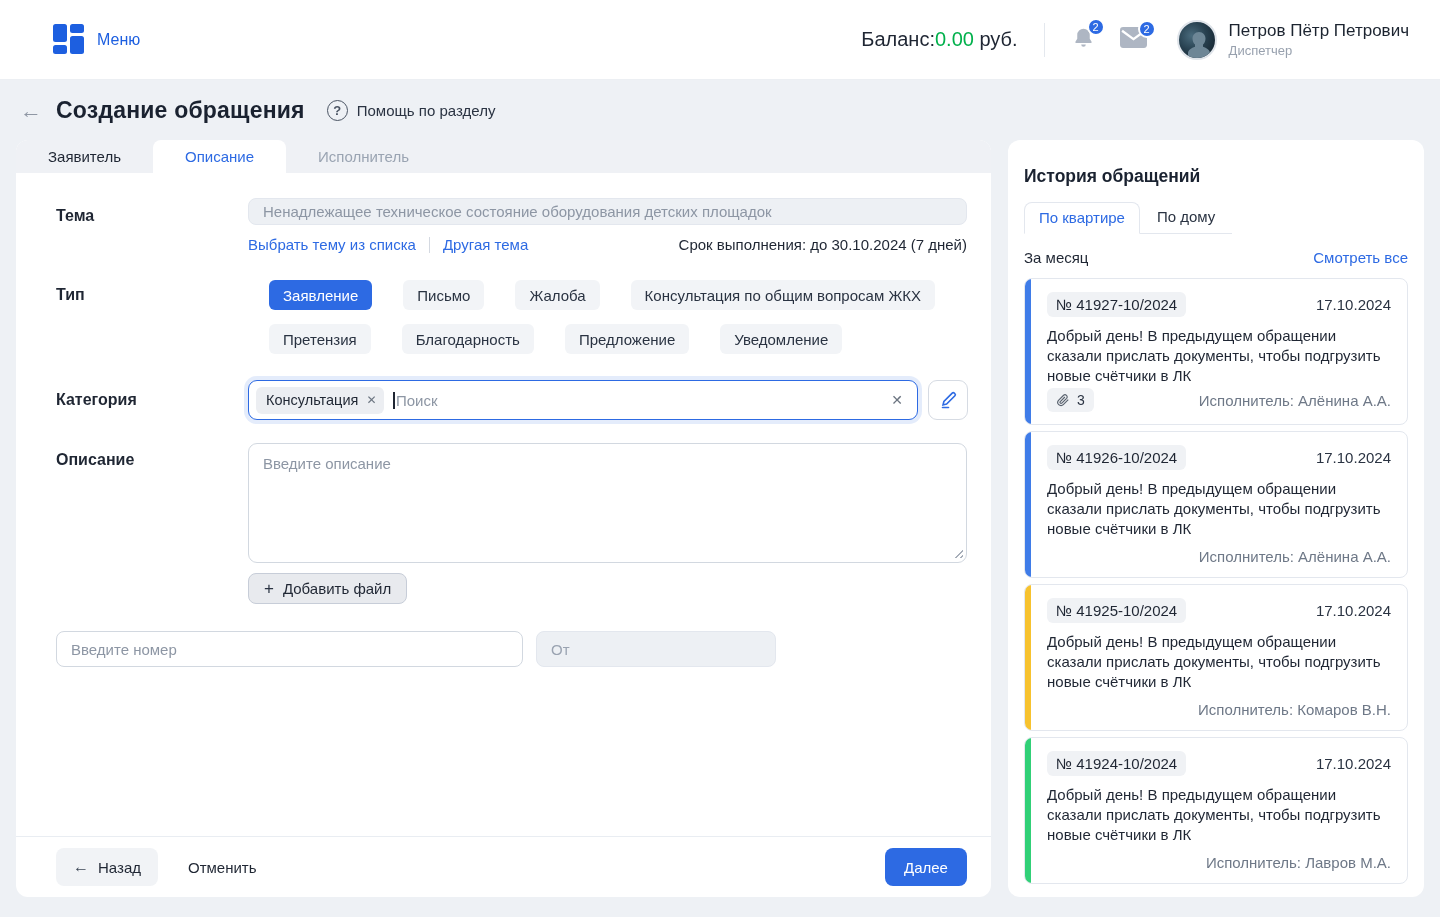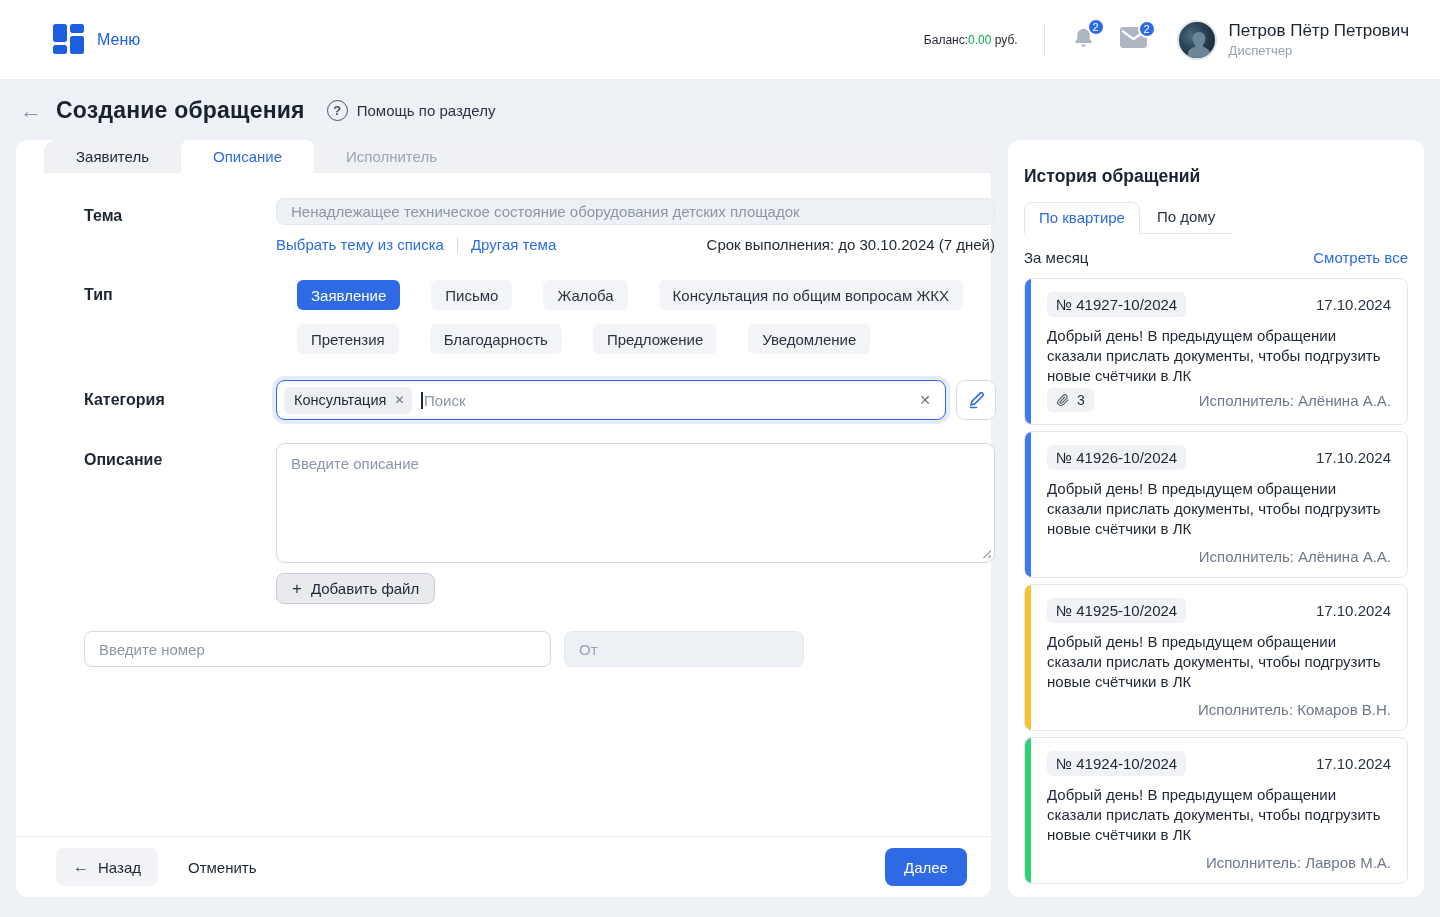--- a/index.html
+++ b/index.html
@@ -20,21 +20,21 @@
   }
   .topbar-left { display:flex; align-items:center; gap:12px;padding-left:22px; }
   .logo { width:32px; height:32px; display:grid; grid-template-columns:14px 14px; grid-template-rows:18px 9px; grid-gap:3px; cursor:pointer; }
   .logo i { background:#1d5fe0; border-radius:2.5px; display:block; }
   .logo i.l-top { grid-column:1; grid-row:1; }
   .logo i.l-bot { grid-column:1; grid-row:2; }
   .logo i.r-top { grid-column:2; grid-row:1; height:9px; align-self:start; }
   .logo i.r-bot { grid-column:2; grid-row:2; height:18px; margin-top:-9px; }
   .menu-label { color:#1d5fe0; font-size:16px; cursor:pointer; }
   .topbar-right { display:flex; align-items:center; }
-  .balance { font-size:12px; color:#1f2633; }
+  .balance { font-size:20px; color:#1f2633; }
   .balance .green { color:#00b04b; }
   .v-divider { width:1px; height:34px; background:#e4e8ee; margin:0 26px; }
   .icon-wrap { position:relative; margin-right:24px; cursor:pointer; }
   .badge {
     position:absolute; top:-7px; right:-9px; min-width:18px; height:18px;
     background:#2d6ae3; border:2px solid #fff; border-radius:50%;
     color:#fff; font-size:11px; display:flex; align-items:center; justify-content:center;
   }
   .avatar {
     width:40px; height:40px; border-radius:50%; margin:0 12px 0 6px;
@@ -53,21 +53,21 @@
   .help-circle {
     width:21px; height:21px; border:1.5px solid #4a5463; border-radius:50%;
     display:flex; align-items:center; justify-content:center;
     font-size:13px; font-weight:bold; color:#4a5463;
   }
   .help-label { font-size:15px; color:#2a3342; margin-left:9px; }
 
   
   .main-card {
     position:absolute; left:16px; top:140px; width:975px; height:757px;
-    background:#fff; border-radius:12px;padding-left:28px;
+    background:#fff; border-radius:12px;
   }
   .tabs-strip {
     height:33px; background:#eff1f5; border-radius:12px 12px 0 0;
     display:flex; align-items:stretch;
   }
   .tab { padding:0 32px; display:flex; align-items:center; font-size:15px; color:#1f2633; cursor:pointer; }
   .tab.active {
     background:#fff; border-radius:8px 8px 0 0; color:#2d6ae3;
   }
   .tab.disabled { color:#9aa4b2; }

